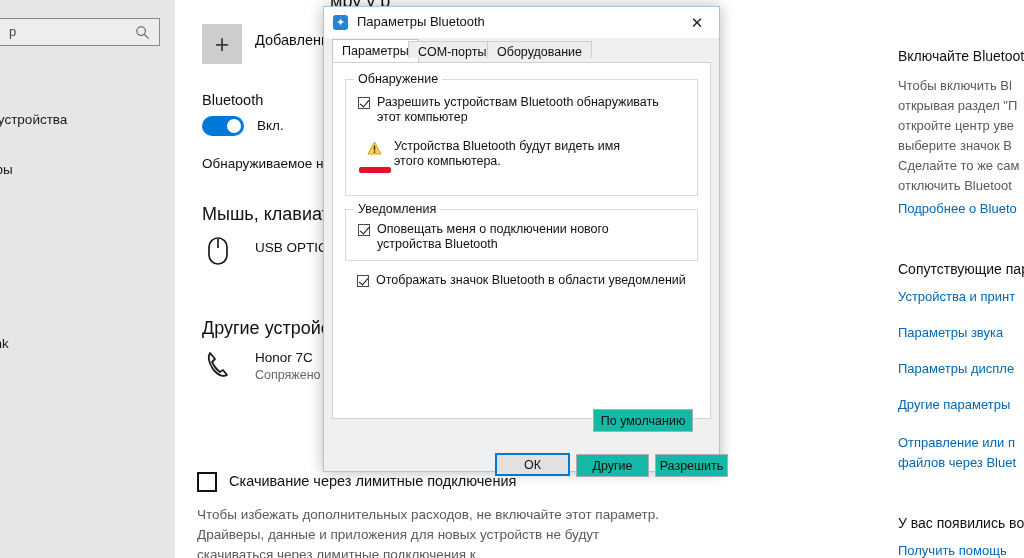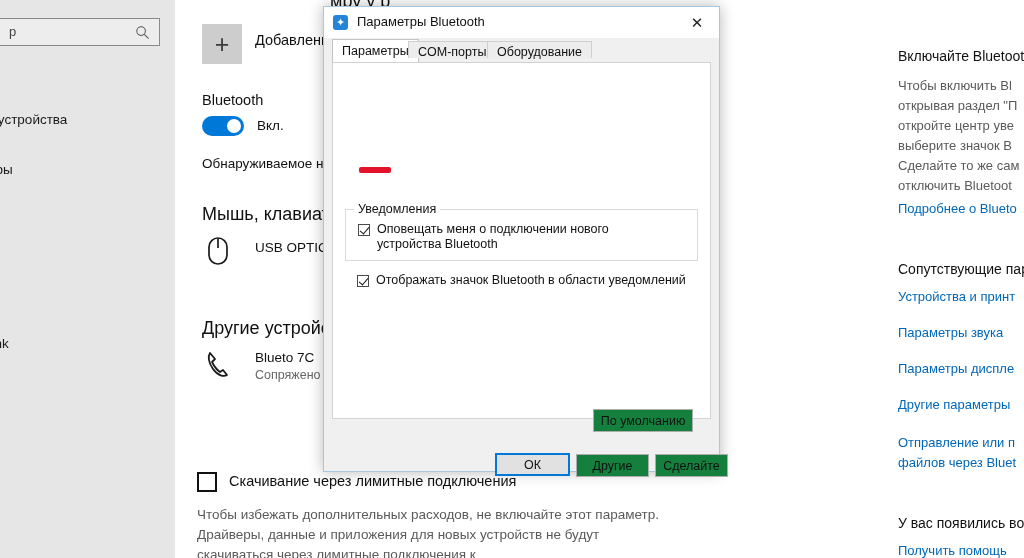--- a/index.html
+++ b/index.html
@@ -196,21 +196,21 @@
   }
   .warn-text {
     position: absolute; font-size: 12.5px; color: #111; line-height: 15px;
   }
   .red-mark {
     position: absolute; left: 26px; top: 104px;
     width: 32px; height: 6px; background: #e3112a; border-radius: 2px;
   }
   .btn {
     position: absolute; height: 23px;
-    background: #15803d; border: 1px solid #adadad;
+    background: #14b8a6; border: 1px solid #adadad;
     font-size: 12.5px; color: #111; cursor: pointer;
     display: flex; align-items: center; justify-content: center;
   }
   .btn.default {
     background: #e1e1e1; border: 2px solid #0078d7;
   }
 </style>
 </head>
 <body>
 
@@ -257,21 +257,21 @@
     <svg class="dev-icon" style="left:32px; top:236px; width:22px; height:30px" viewBox="0 0 22 30">
       <rect x="2" y="2" width="18" height="26" rx="9" fill="none" stroke="currentColor" stroke-width="1.7"></rect>
       <line x1="11" y1="3" x2="11" y2="12" stroke="currentColor" stroke-width="1.7"></line>
     </svg>
     <div class="dev-name" style="left:80px; top:240px">USB OPTICAL</div>
 
     <div class="section-head" style="top:318px">Другие устройс</div>
     <svg class="dev-icon" style="left:30px; top:350px; width:28px; height:30px" viewBox="0 0 28 30">
       <path d="M5 3 C3 6 3 12 8 19 C13 26 19 27 22 25 L18 20 L15 22 C12 20 9 16 7 12 L10 9 Z" fill="none" stroke="currentColor" stroke-width="1.8" stroke-linejoin="round"></path>
     </svg>
-    <div class="dev-name" style="left:80px; top:350px">Blueto 7C</div>
+    <div class="dev-name" style="left:80px; top:350px">Honor 7C</div>
     <div class="dev-sub" style="left:80px; top:368px">Сопряжено</div>
 
     <div class="metered-check"></div>
     <div class="metered-label">Скачивание через лимитные подключения</div>
     <div class="metered-desc">Чтобы избежать дополнительных расходов, не включайте этот параметр. Драйверы, данные и приложения для новых устройств не будут скачиваться через лимитные подключения к</div>
   </div>
 
   <div class="right-col">
     <div class="rc-head" style="top:14px">Включайте Bluetoot</div>
     <div class="rc-para" style="top:42px">Чтобы включить Bl</div>
@@ -305,32 +305,44 @@
     </div>
 
     <div class="tabstrip">
       <div class="tab active" style="left:8px">Параметры</div>
       <div class="tab" style="left:84px">COM-порты</div>
       <div class="tab" style="left:163px">Оборудование</div>
     </div>
 
     <div class="dlg-body">
 
+      <div class="group" style="left:12px; top:16px; right:12px; height:117px">
+        <div class="group-legend">Обнаружение</div>
+        <div class="cb" style="left:12px; top:17px"></div>
+        <div class="cb-label" style="left:31px; top:15px; width:290px">Разрешить устройствам Bluetooth обнаруживать этот компьютер</div>
+
+        <svg class="warn-icon" style="left:21px; top:61px" viewBox="0 0 16 15">
+          <path d="M8 1 L15 14 L1 14 Z" fill="#ffd34d" stroke="#c7a01e" stroke-width="1"></path>
+          <rect x="7.2" y="5" width="1.6" height="5" fill="#3a2d00"></rect>
+          <rect x="7.2" y="11" width="1.6" height="1.7" fill="#3a2d00"></rect>
+        </svg>
+        <div class="warn-text" style="left:48px; top:59px; width:250px">Устройства Bluetooth будут видеть имя этого компьютера.</div>
+      </div>
       <div class="red-mark"></div>
 
       <div class="group" style="left:12px; top:146px; right:12px; height:52px">
         <div class="group-legend">Уведомления</div>
         <div class="cb" style="left:12px; top:14px"></div>
         <div class="cb-label" style="left:31px; top:12px; width:290px">Оповещать меня о подключении нового устройства Bluetooth</div>
       </div>
 
       <div class="cb" style="left:24px; top:212px"></div>
       <div class="cb-label" style="left:43px; top:210px; width:320px">Отображать значок Bluetooth в области уведомлений</div>
 
       <div class="btn" style="left:260px; top:346px; width:100px">По умолчанию</div>
     </div>
 
     <div class="btn default" style="left:171px; top:446px; width:75px">ОК</div>
     <div class="btn" style="left:252px; top:447px; width:73px">Другие</div>
-    <div class="btn" style="left:331px; top:447px; width:73px">Сделайте</div>
+    <div class="btn" style="left:331px; top:447px; width:73px">Разрешить</div>
   </div>
 
 </div>
 
 </body></html>

